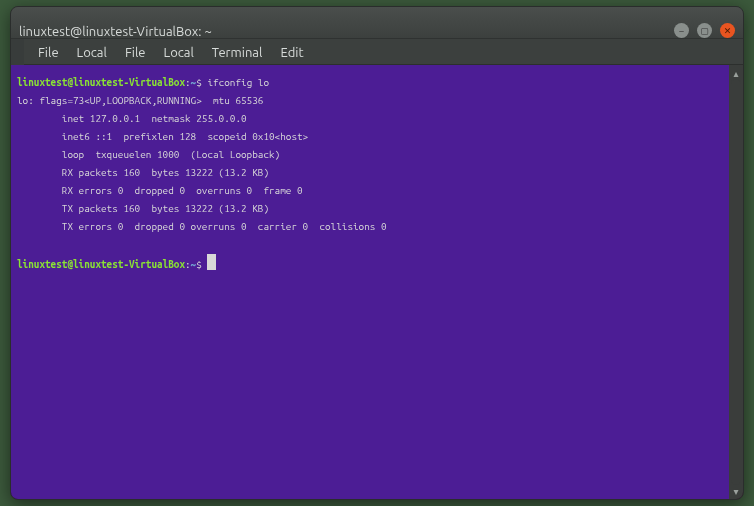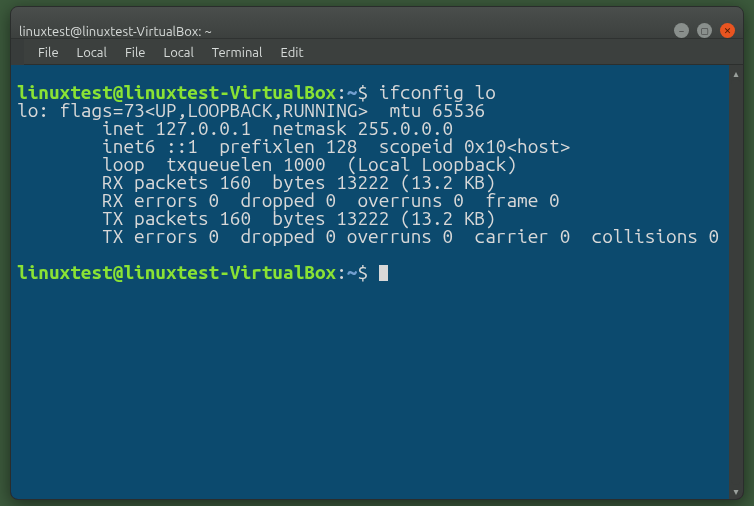--- a/index.html
+++ b/index.html
@@ -60,26 +60,26 @@
     padding: 2px 8px;
     cursor: pointer;
   }
   .terminal-wrap {
     flex: 1;
     display: flex;
     background: #2d0922;
   }
   .terminal {
     flex: 1;
-    background: #0c4a6e;
+    background: #4c1d95;
     color: #d8d8d8;
     font-family: "Ubuntu Mono", "DejaVu Sans Mono", monospace;
-    font-size: 19px;
+    font-size: 10px;
     line-height: 18px;
-    padding: 18px 6px 4px 6px;
+    padding: 9px 6px 4px 6px;
     white-space: pre;
     overflow: hidden;
   }
   .prompt { color: #8ae234; font-weight: bold; }
   .path   { color: #729fcf; font-weight: bold; }
   .cmd    { color: #d8d8d8; }
   .cursor {
     display: inline-block;
     width: 9px; height: 16px;
     background: #d8d8d8;

